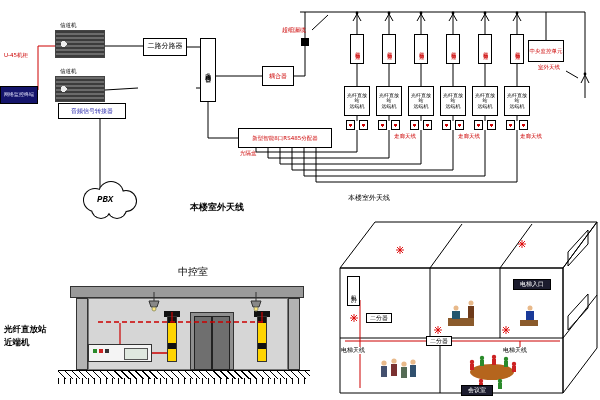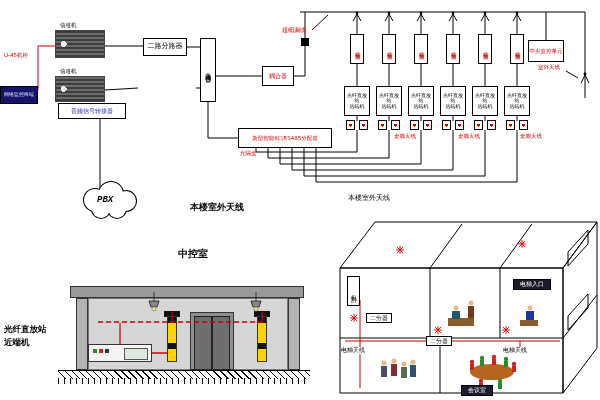--- a/index.html
+++ b/index.html
@@ -233,21 +233,21 @@
   <div class="box red-t wrap" style="left:528px;top:40px;width:36px;height:22px;font-size:5.5px;">中央监控单元</div>
   <div class="t red-t" style="left:538px;top:64px;font-size:5.5px;">室外天线</div>
 
   <div class="t" style="left:190px;top:203px;font-size:9px;font-weight:bold;">本楼室外天线</div>
   <div class="t" style="left:348px;top:195px;font-size:7px;">本楼室外天线</div>
 
   <div class="t red-t" style="left:394px;top:133px;font-size:5.5px;">走廊天线</div>
   <div class="t red-t" style="left:458px;top:133px;font-size:5.5px;">走廊天线</div>
   <div class="t red-t" style="left:520px;top:133px;font-size:5.5px;">走廊天线</div>
 
-  <div class="t" style="left:178px;top:248px;font-size:10px;font-weight:bold;">中控室</div>
+  <div class="t" style="left:178px;top:266px;font-size:10px;font-weight:normal;">中控室</div>
   <div class="beam" style="left:70px;top:286px;width:234px;height:12px;"></div>
   <div class="col" style="left:76px;top:298px;width:12px;height:72px;"></div>
   <div class="col" style="left:288px;top:298px;width:12px;height:72px;"></div>
   <div class="interior" style="left:88px;top:298px;width:200px;height:72px;"></div>
   <div class="doorframe" style="left:190px;top:312px;width:44px;height:58px;"></div>
   <div class="door" style="left:194px;top:316px;width:18px;height:54px;"></div>
   <div class="door" style="left:212px;top:316px;width:18px;height:54px;"></div>
   <div class="hatch" style="left:58px;top:370px;width:252px;height:8px;"></div>
   <div class="ticks" style="left:58px;top:378px;width:252px;height:6px;"></div>
 

